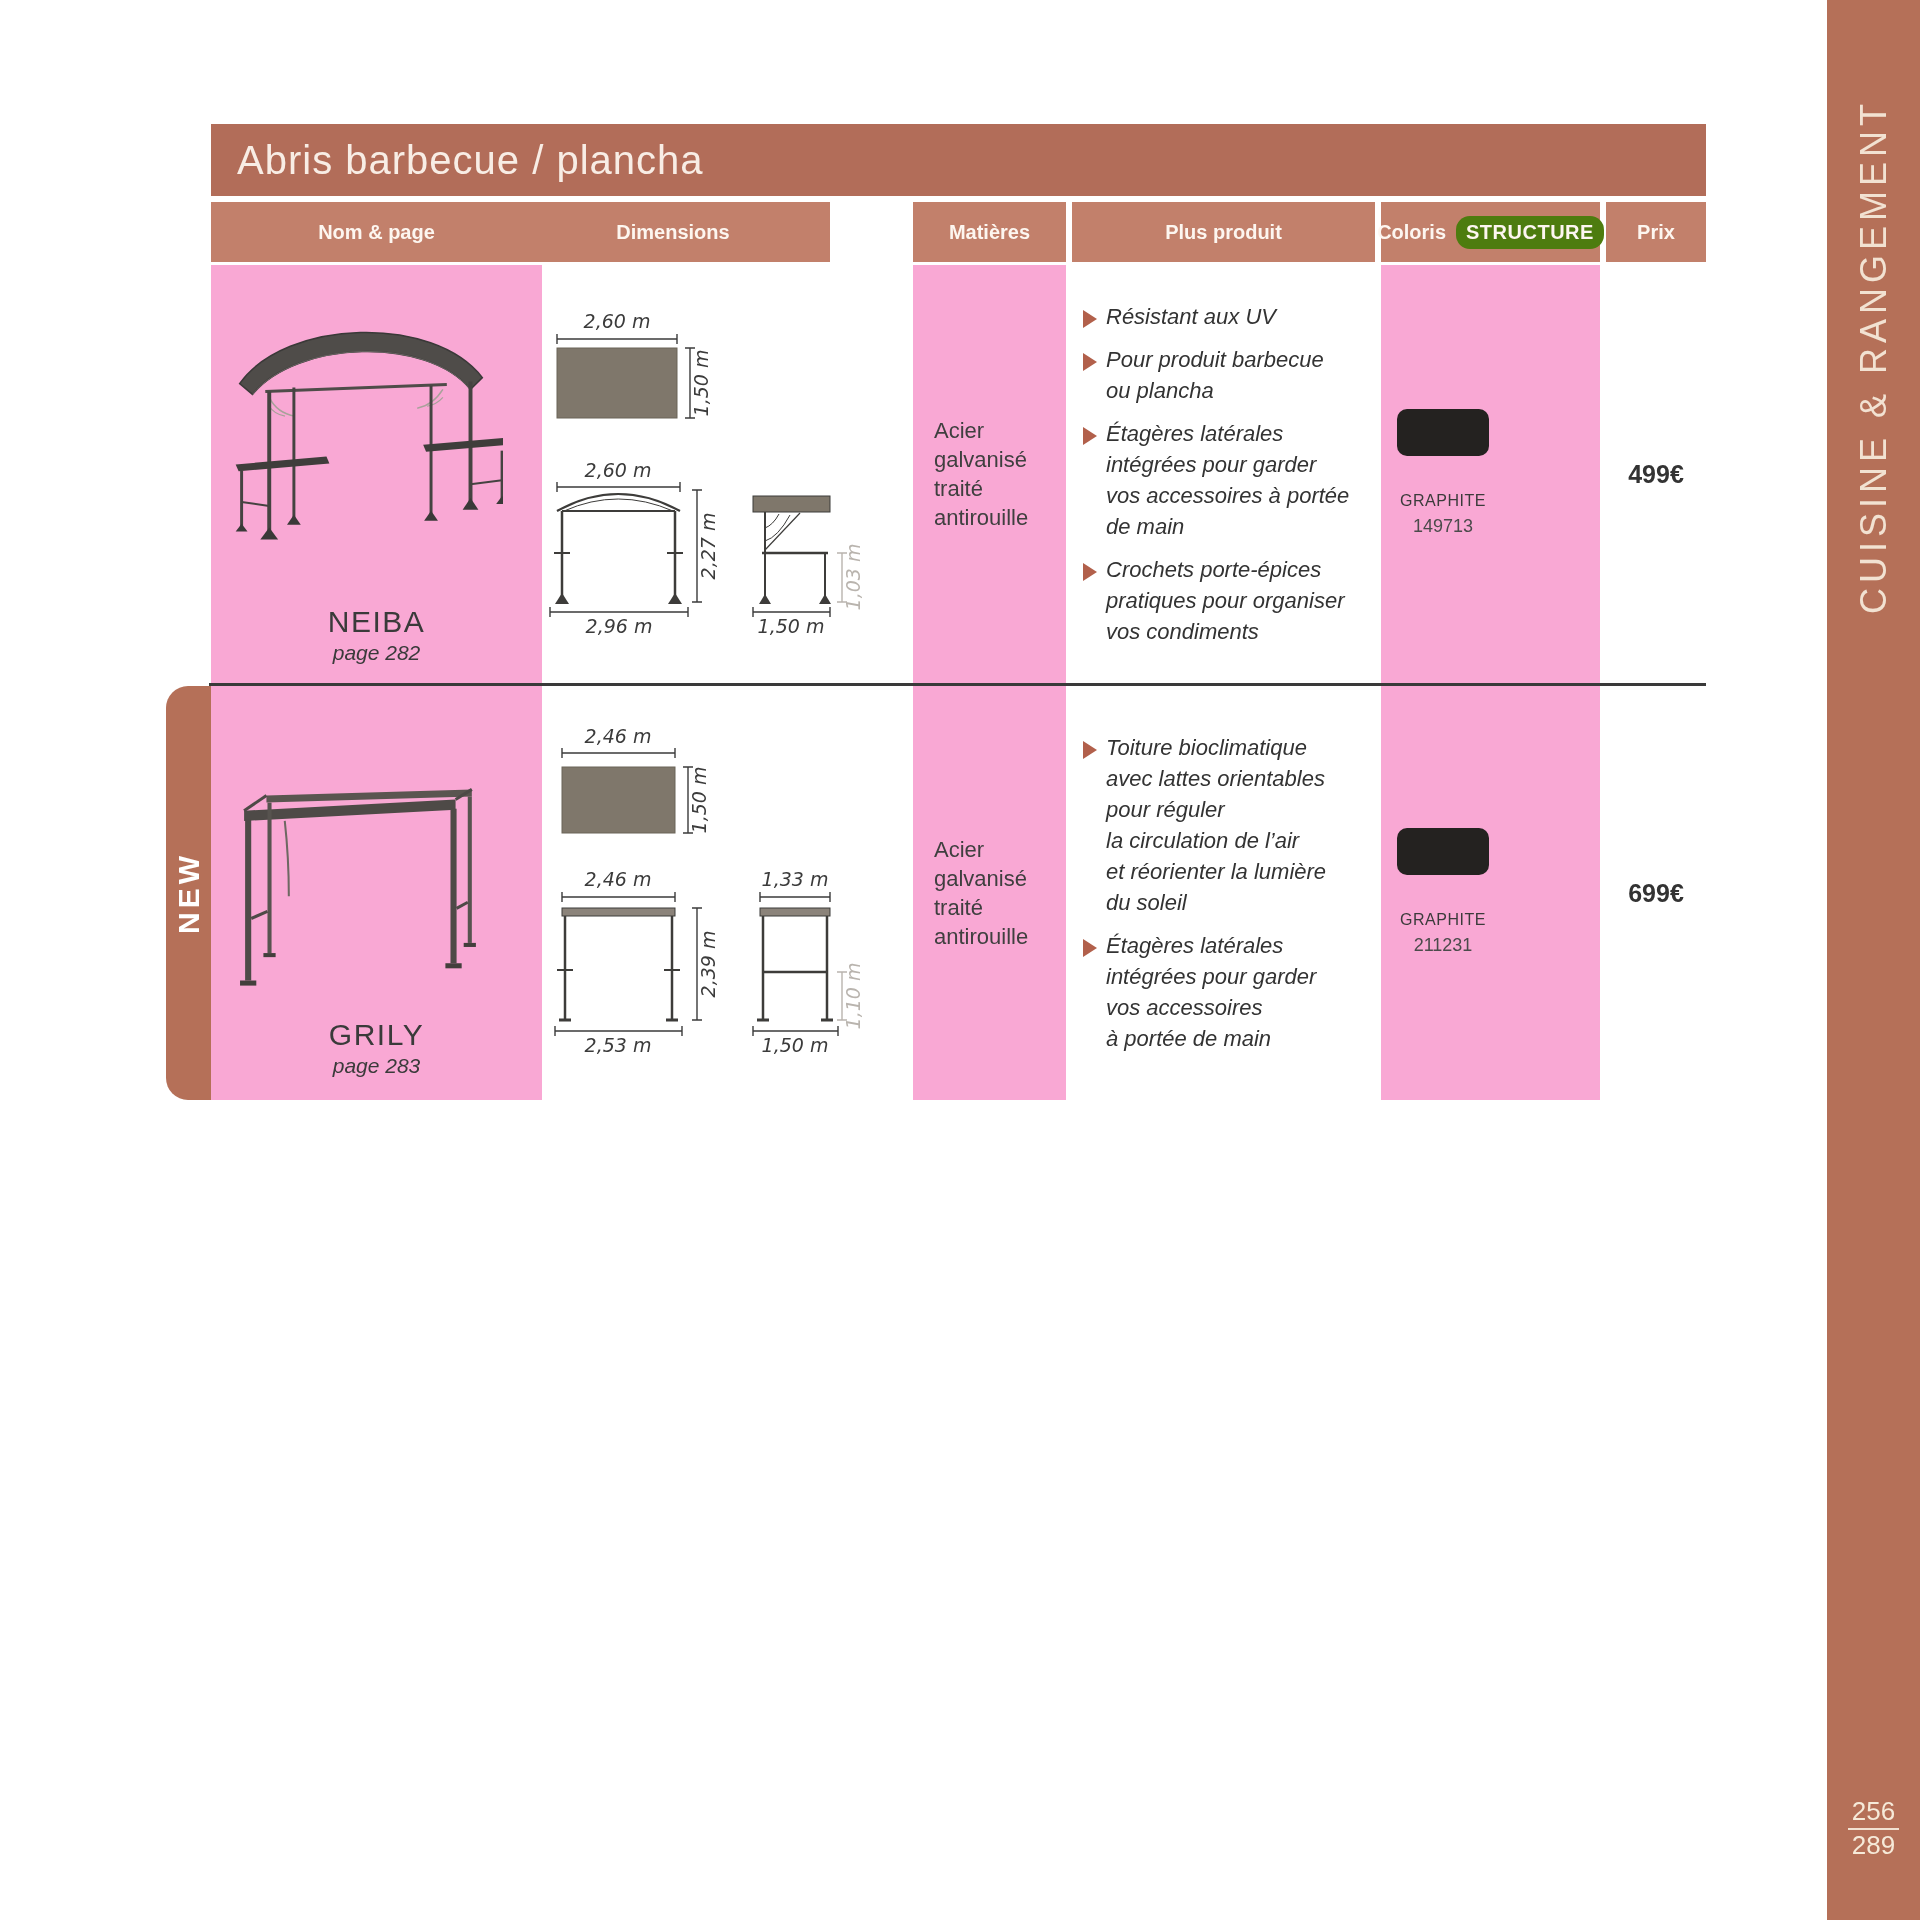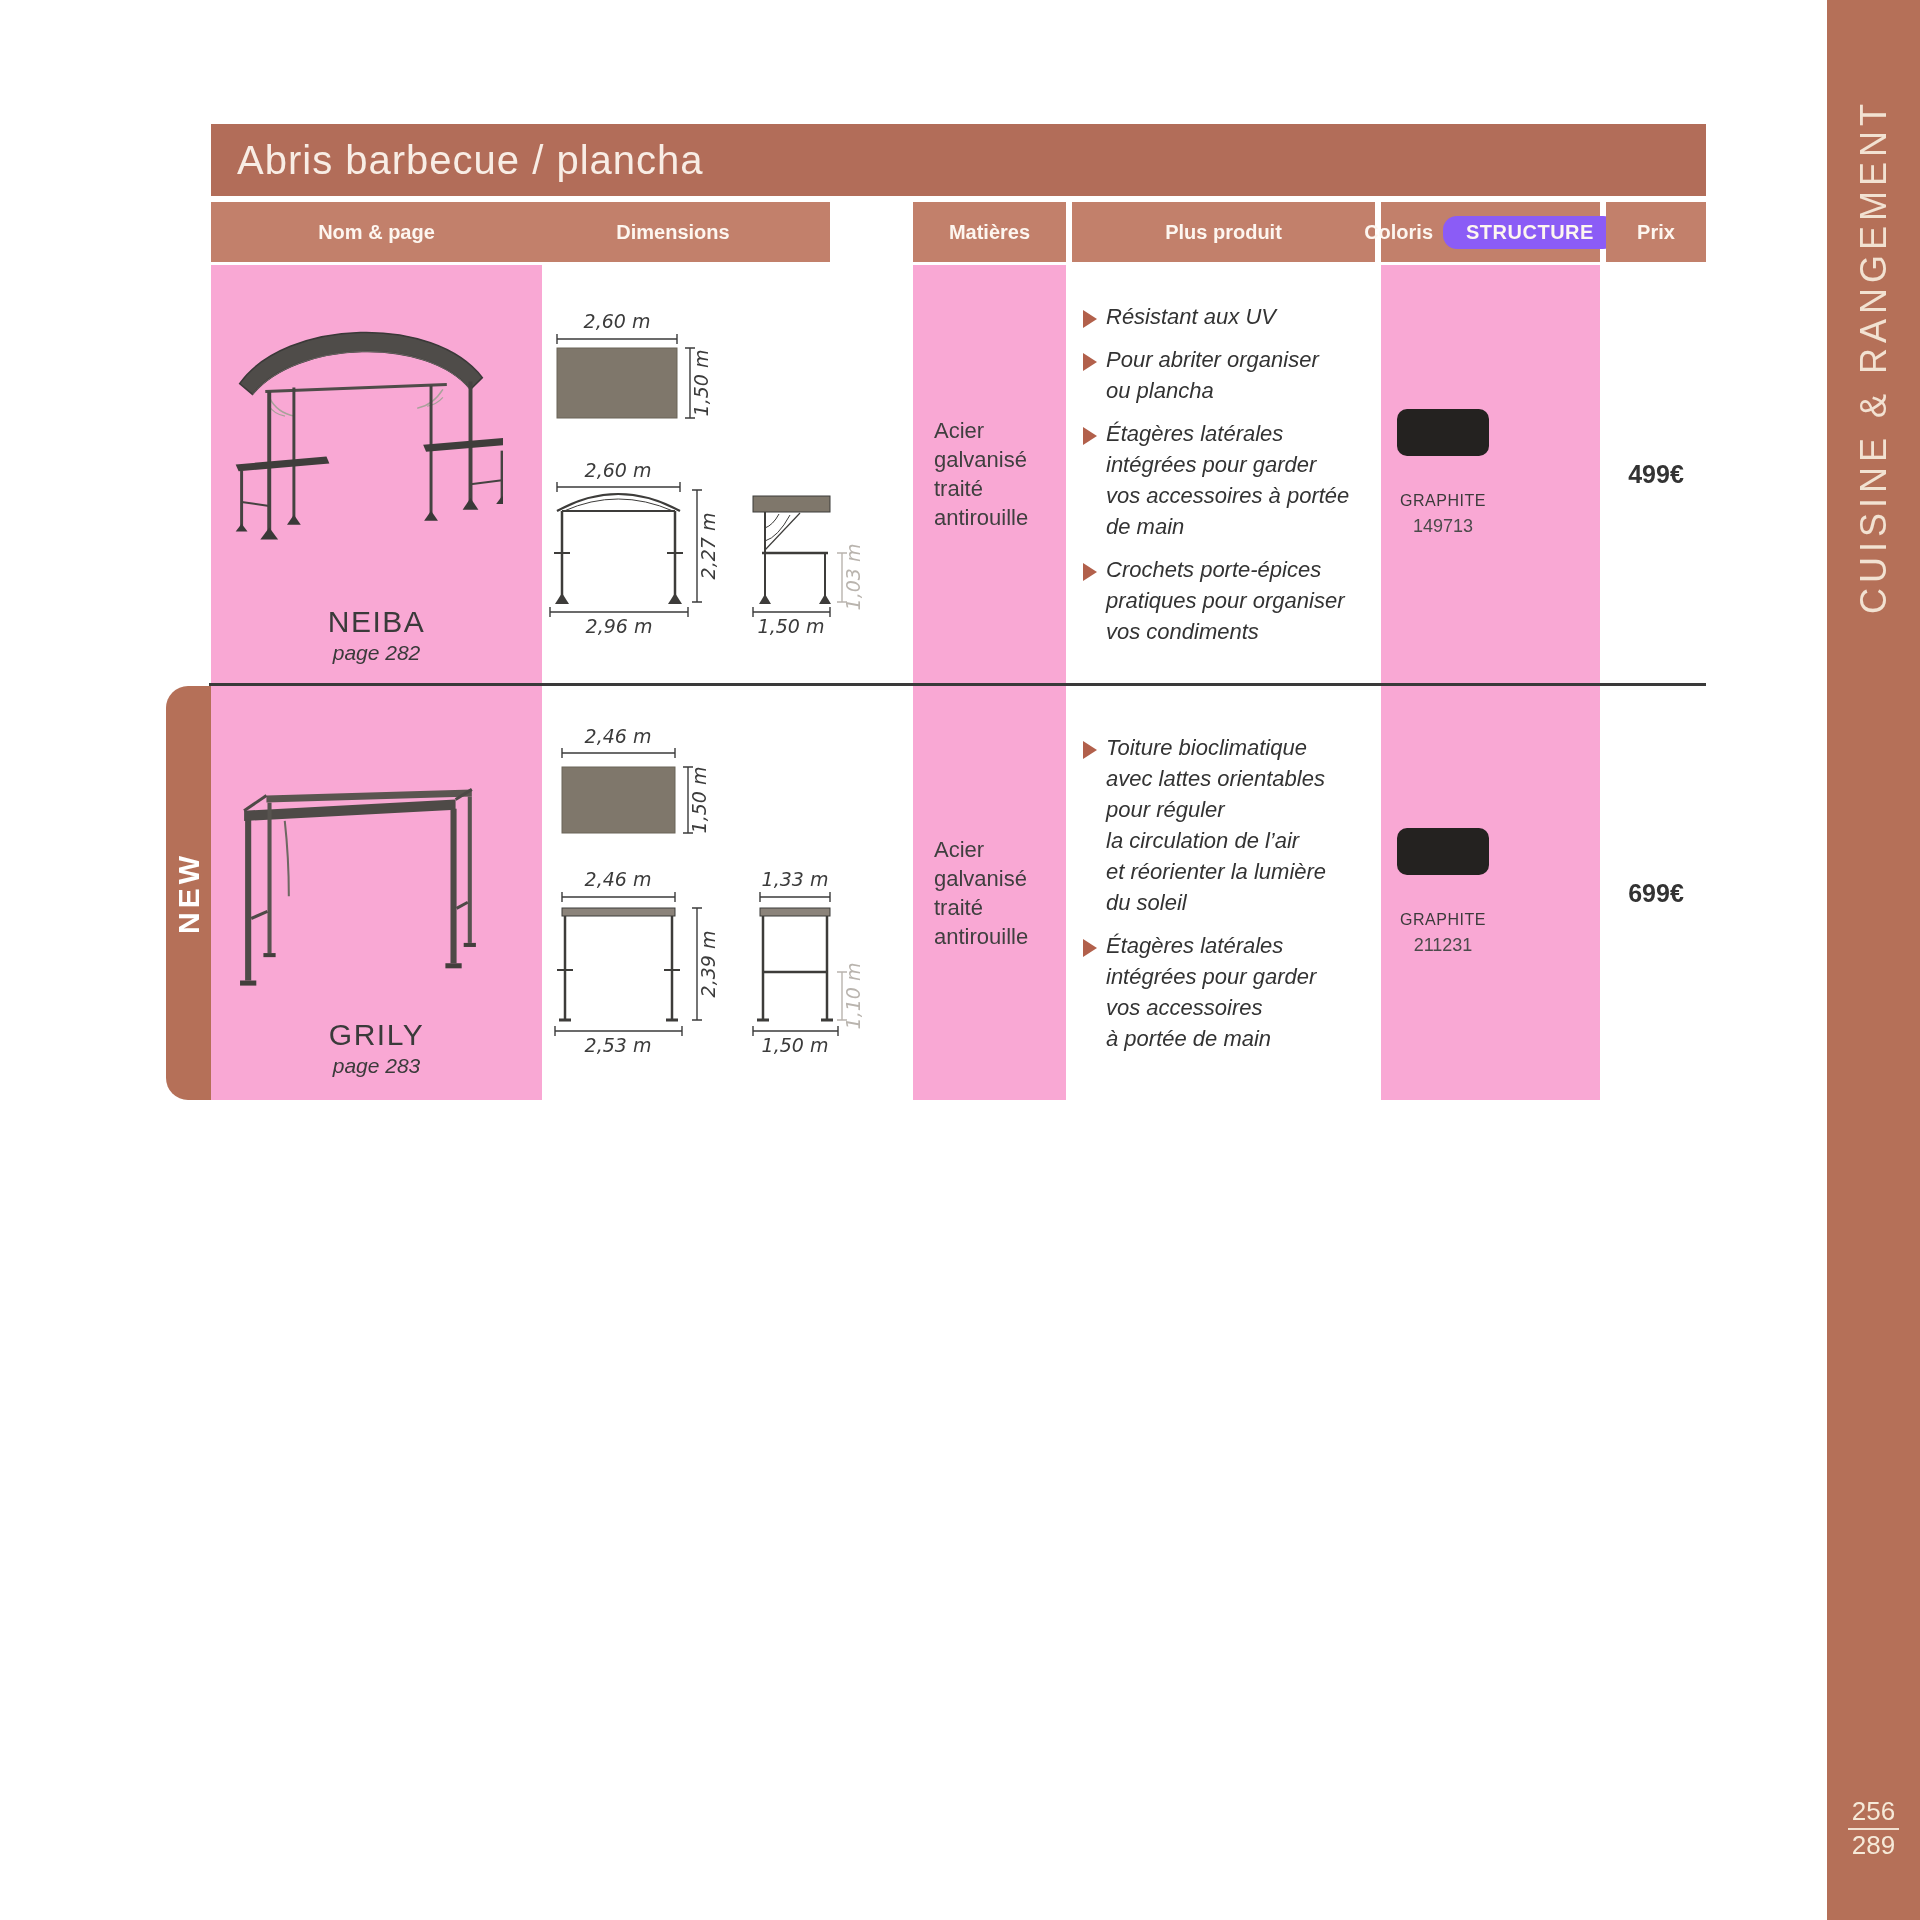--- a/index.html
+++ b/index.html
@@ -17,22 +17,22 @@
   .pagenum.top{border-bottom:2px solid #f2e2d2;padding-bottom:2px;}
 
   
   .tablewrap{position:absolute;left:211px;top:124px;width:1495px;height:980px;}
   .titlebar{position:absolute;left:0;top:0;width:1495px;height:72px;background:#b26d59;
         display:flex;align-items:center;}
   .titlebar span{font-size:40px;font-weight:300;color:#f8ede5;padding-left:26px;letter-spacing:1px;}
   .hrow{position:absolute;top:78px;height:60px;background:#c2806b;display:flex;
         align-items:center;justify-content:center;}
   .hrow span{font-size:20px;font-weight:700;color:#fdf6f0;}
-  .pill{background:#8b5cf6;color:#3b3b3b;font-size:13px;font-weight:700;border-radius:14px;
-        padding:5px 23px;margin-left:10px;letter-spacing:0.5px;}
+  .pill{background:#4d7c0f;color:#3b3b3b;font-size:13px;font-weight:700;border-radius:14px;
+        padding:5px 10px;margin-left:10px;letter-spacing:0.5px;}
 
   
   .c-nom{left:0;width:331px;}   .c-dim{left:305px;width:314px;}
   .c-mat{left:702px;width:153px;} .c-plus{left:861px;width:303px;}
   .c-col{left:1170px;width:219px;} .c-prix{left:1395px;width:100px;}
 
   .row{position:absolute;left:0;width:1495px;}
   .row1{top:141px;height:418px;}
   .row2{top:562px;height:414px;}
   .cell{position:absolute;top:0;height:100%;}
@@ -202,21 +202,21 @@
 antirouille</div>
       </div>
 
       <div class="cell c-plus pluscell">
         <div class="feature">
           <span class="tri"></span>
           <div class="ftext">Résistant aux UV</div>
         </div>
         <div class="feature">
           <span class="tri"></span>
-          <div class="ftext">Pour abriter organiser
+          <div class="ftext">Pour produit barbecue
 ou plancha</div>
         </div>
         <div class="feature">
           <span class="tri"></span>
           <div class="ftext">Étagères latérales
 intégrées pour garder
 vos accessoires à portée
 de main</div>
         </div>
         <div class="feature">

